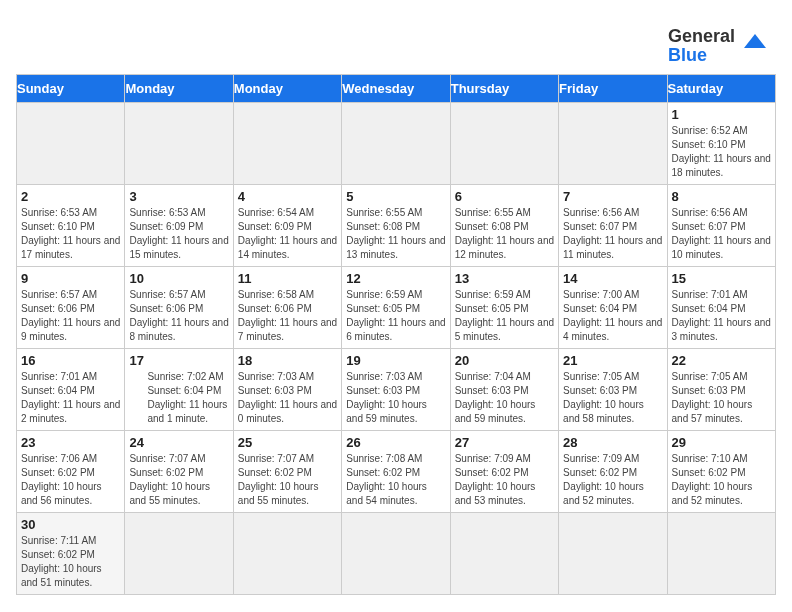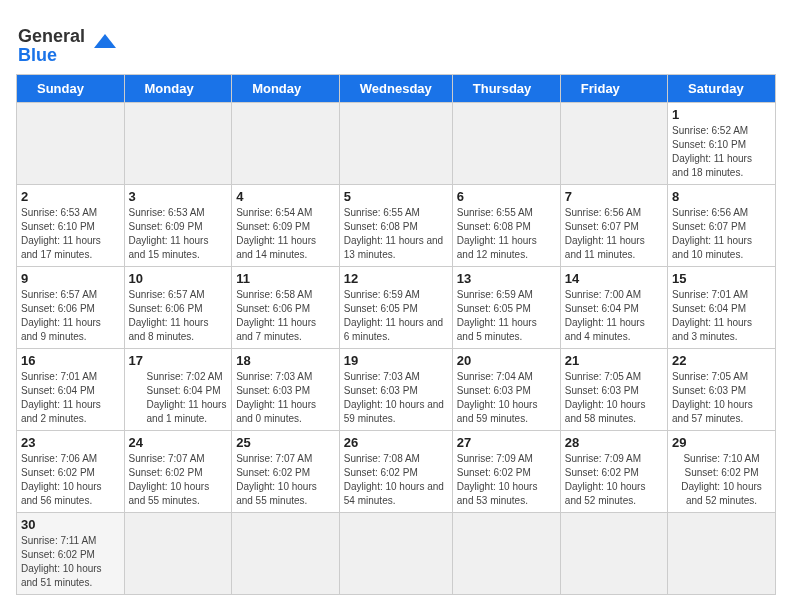--- a/index.html
+++ b/index.html
@@ -5,21 +5,21 @@
     * { box-sizing: border-box; margin: 0; padding: 0; }
     body {
       font-family: Arial, sans-serif;
       background: #fff;
       width: 792px;
       min-height: 612px;
       padding: 16px;
     }
     .header {
       display: flex;
-      justify-content: flex-start;
+      justify-content: flex-end;
       align-items: flex-start;
       margin-bottom: 8px;
     }
     .logo {
       display: flex;
       flex-direction: column;
       align-items: flex-start;
     }
     .title-block { text-align: right; }
     .title-block h1 {
@@ -35,21 +35,21 @@
     .calendar {
       width: 100%;
       border-collapse: collapse;
       border: 1px solid #ccc;
     }
     .calendar th {
       background: #1a73e8;
       color: #fff;
       font-size: 13px;
       font-weight: bold;
-      padding: 6px 20px;
+      padding: 6px 0;
       border: 1px solid #ccc;
       text-align: left;
     }
     .calendar td {
       border: 1px solid #ccc;
       vertical-align: top;
       padding: 4px;
       font-size: 10.5px;
       color: #333;
       width: calc(100% / 7);
@@ -286,21 +286,21 @@
 Daylight: 10 hours and 53 minutes.</div>
         </td>
         <td>
           <span class="day-number">28</span>
           <div class="day-info" style="white-space: pre-line;">Sunrise: 7:09 AM
 Sunset: 6:02 PM
 Daylight: 10 hours and 52 minutes.</div>
         </td>
         <td>
           <span class="day-number">29</span>
-          <div class="day-info" style="white-space: pre-line; text-align: center;">Sunrise: 7:10 AM
+          <div class="day-info" style="white-space: pre-line;">Sunrise: 7:10 AM
 Sunset: 6:02 PM
 Daylight: 10 hours and 52 minutes.</div>
         </td>
       </tr>
       <tr class="last-row">
         <td>
           <span class="day-number">30</span>
           <div class="day-info" style="white-space: pre-line;">Sunrise: 7:11 AM
 Sunset: 6:02 PM
 Daylight: 10 hours and 51 minutes.</div>

